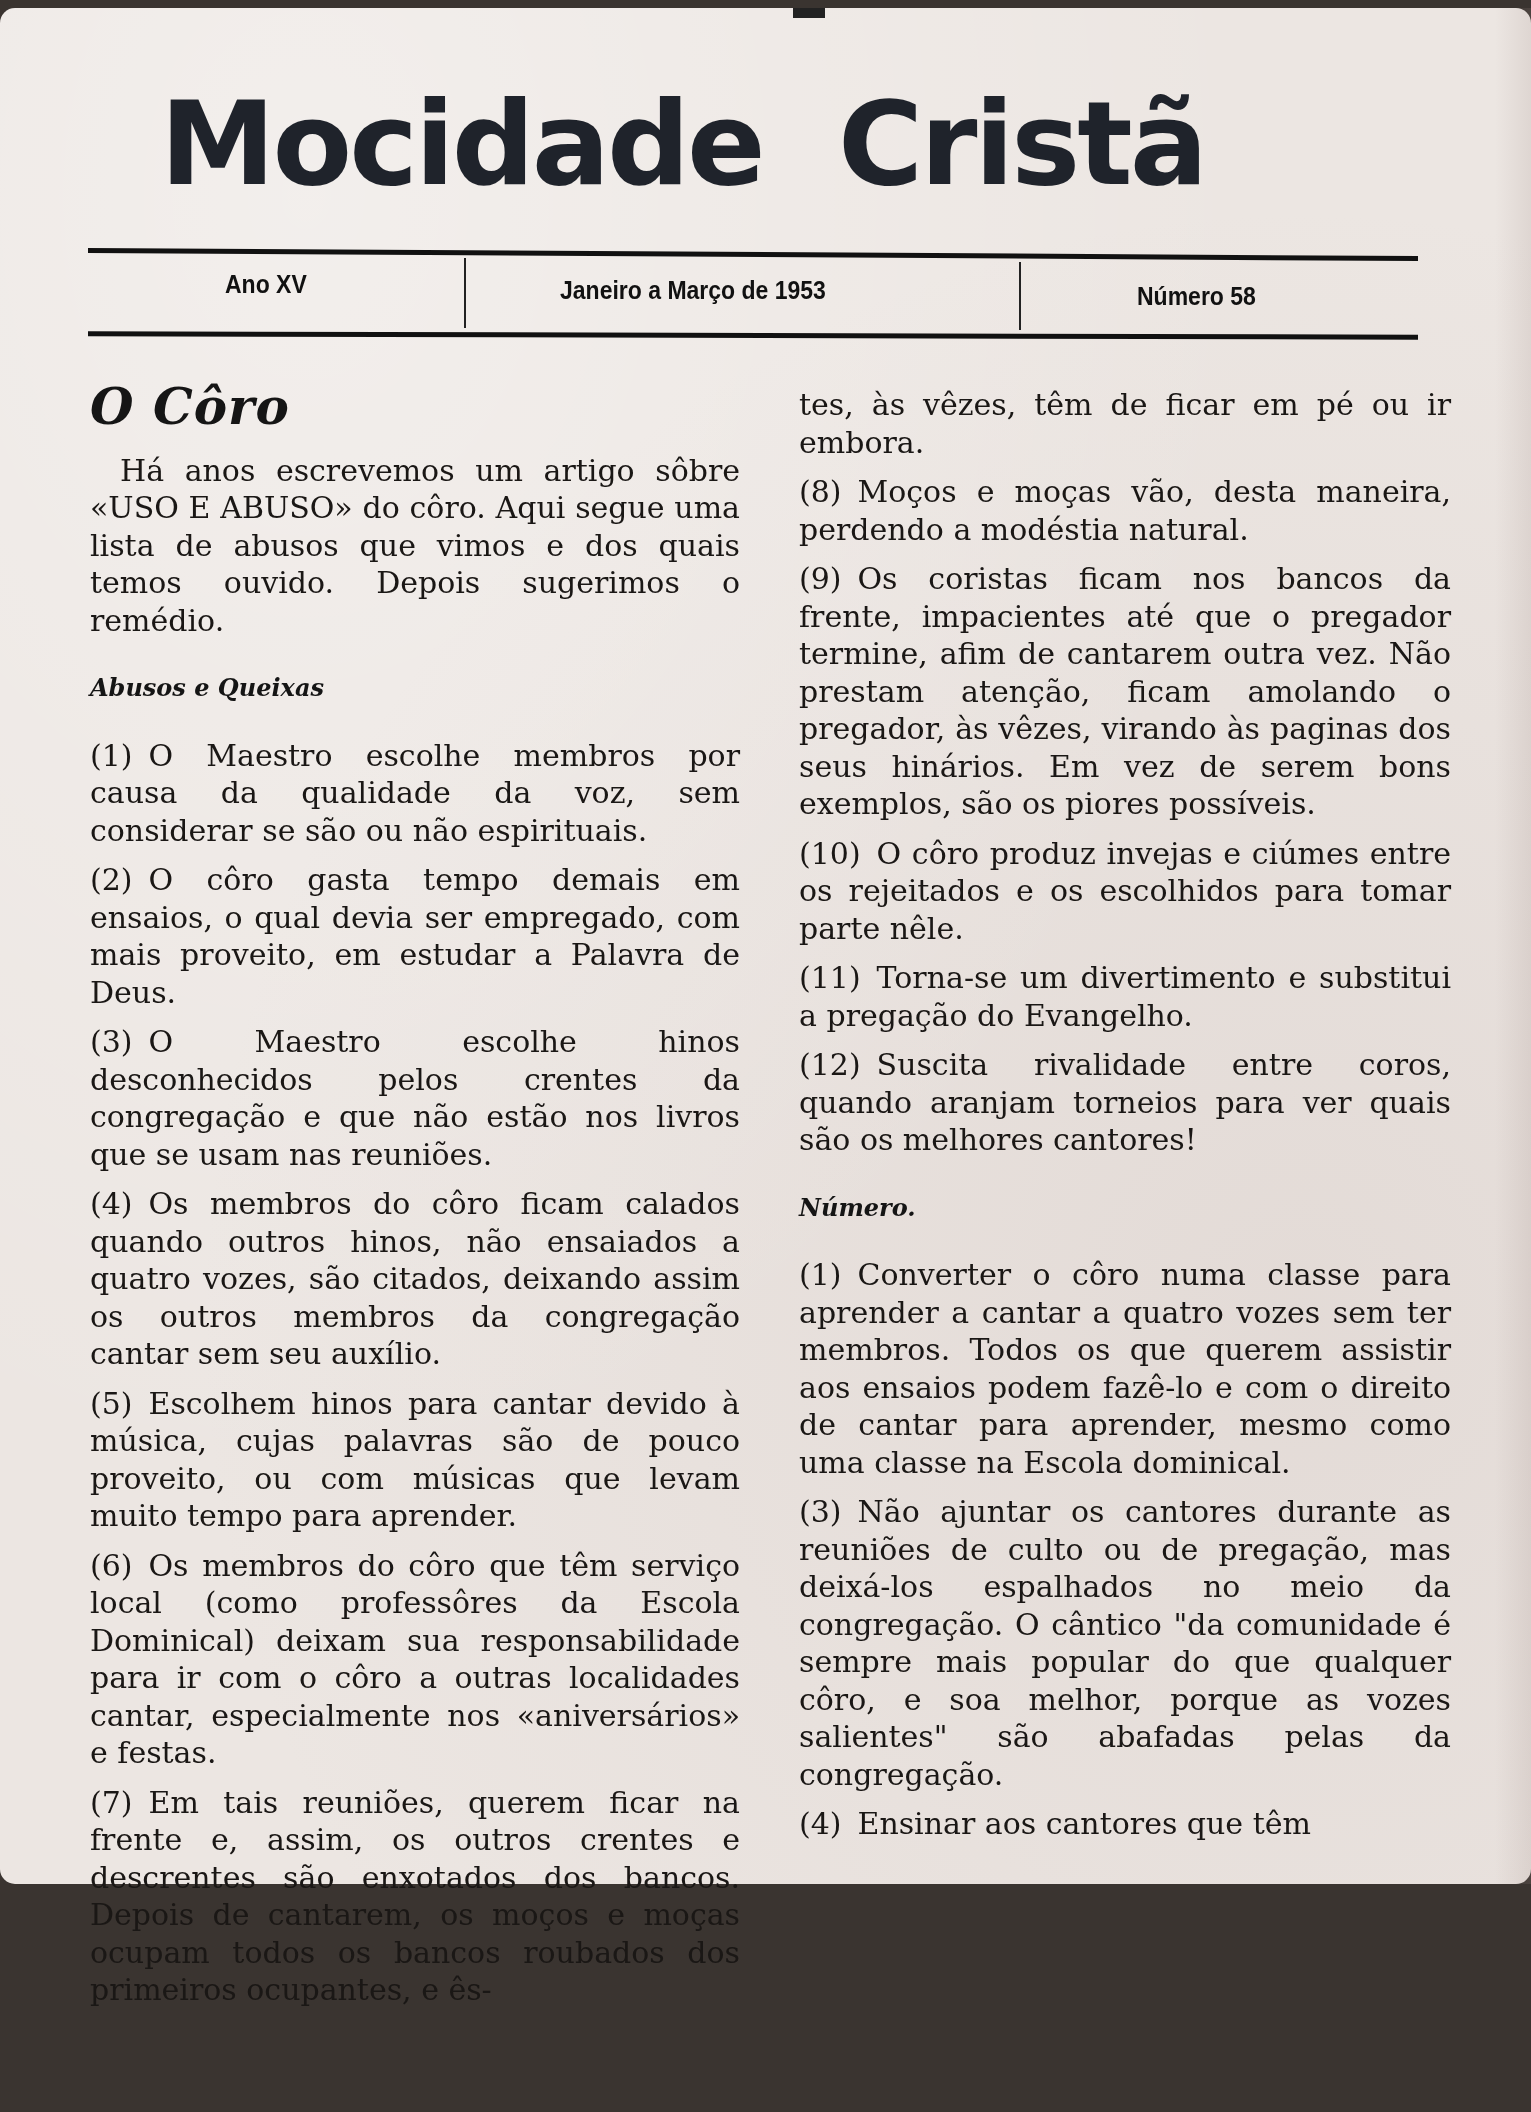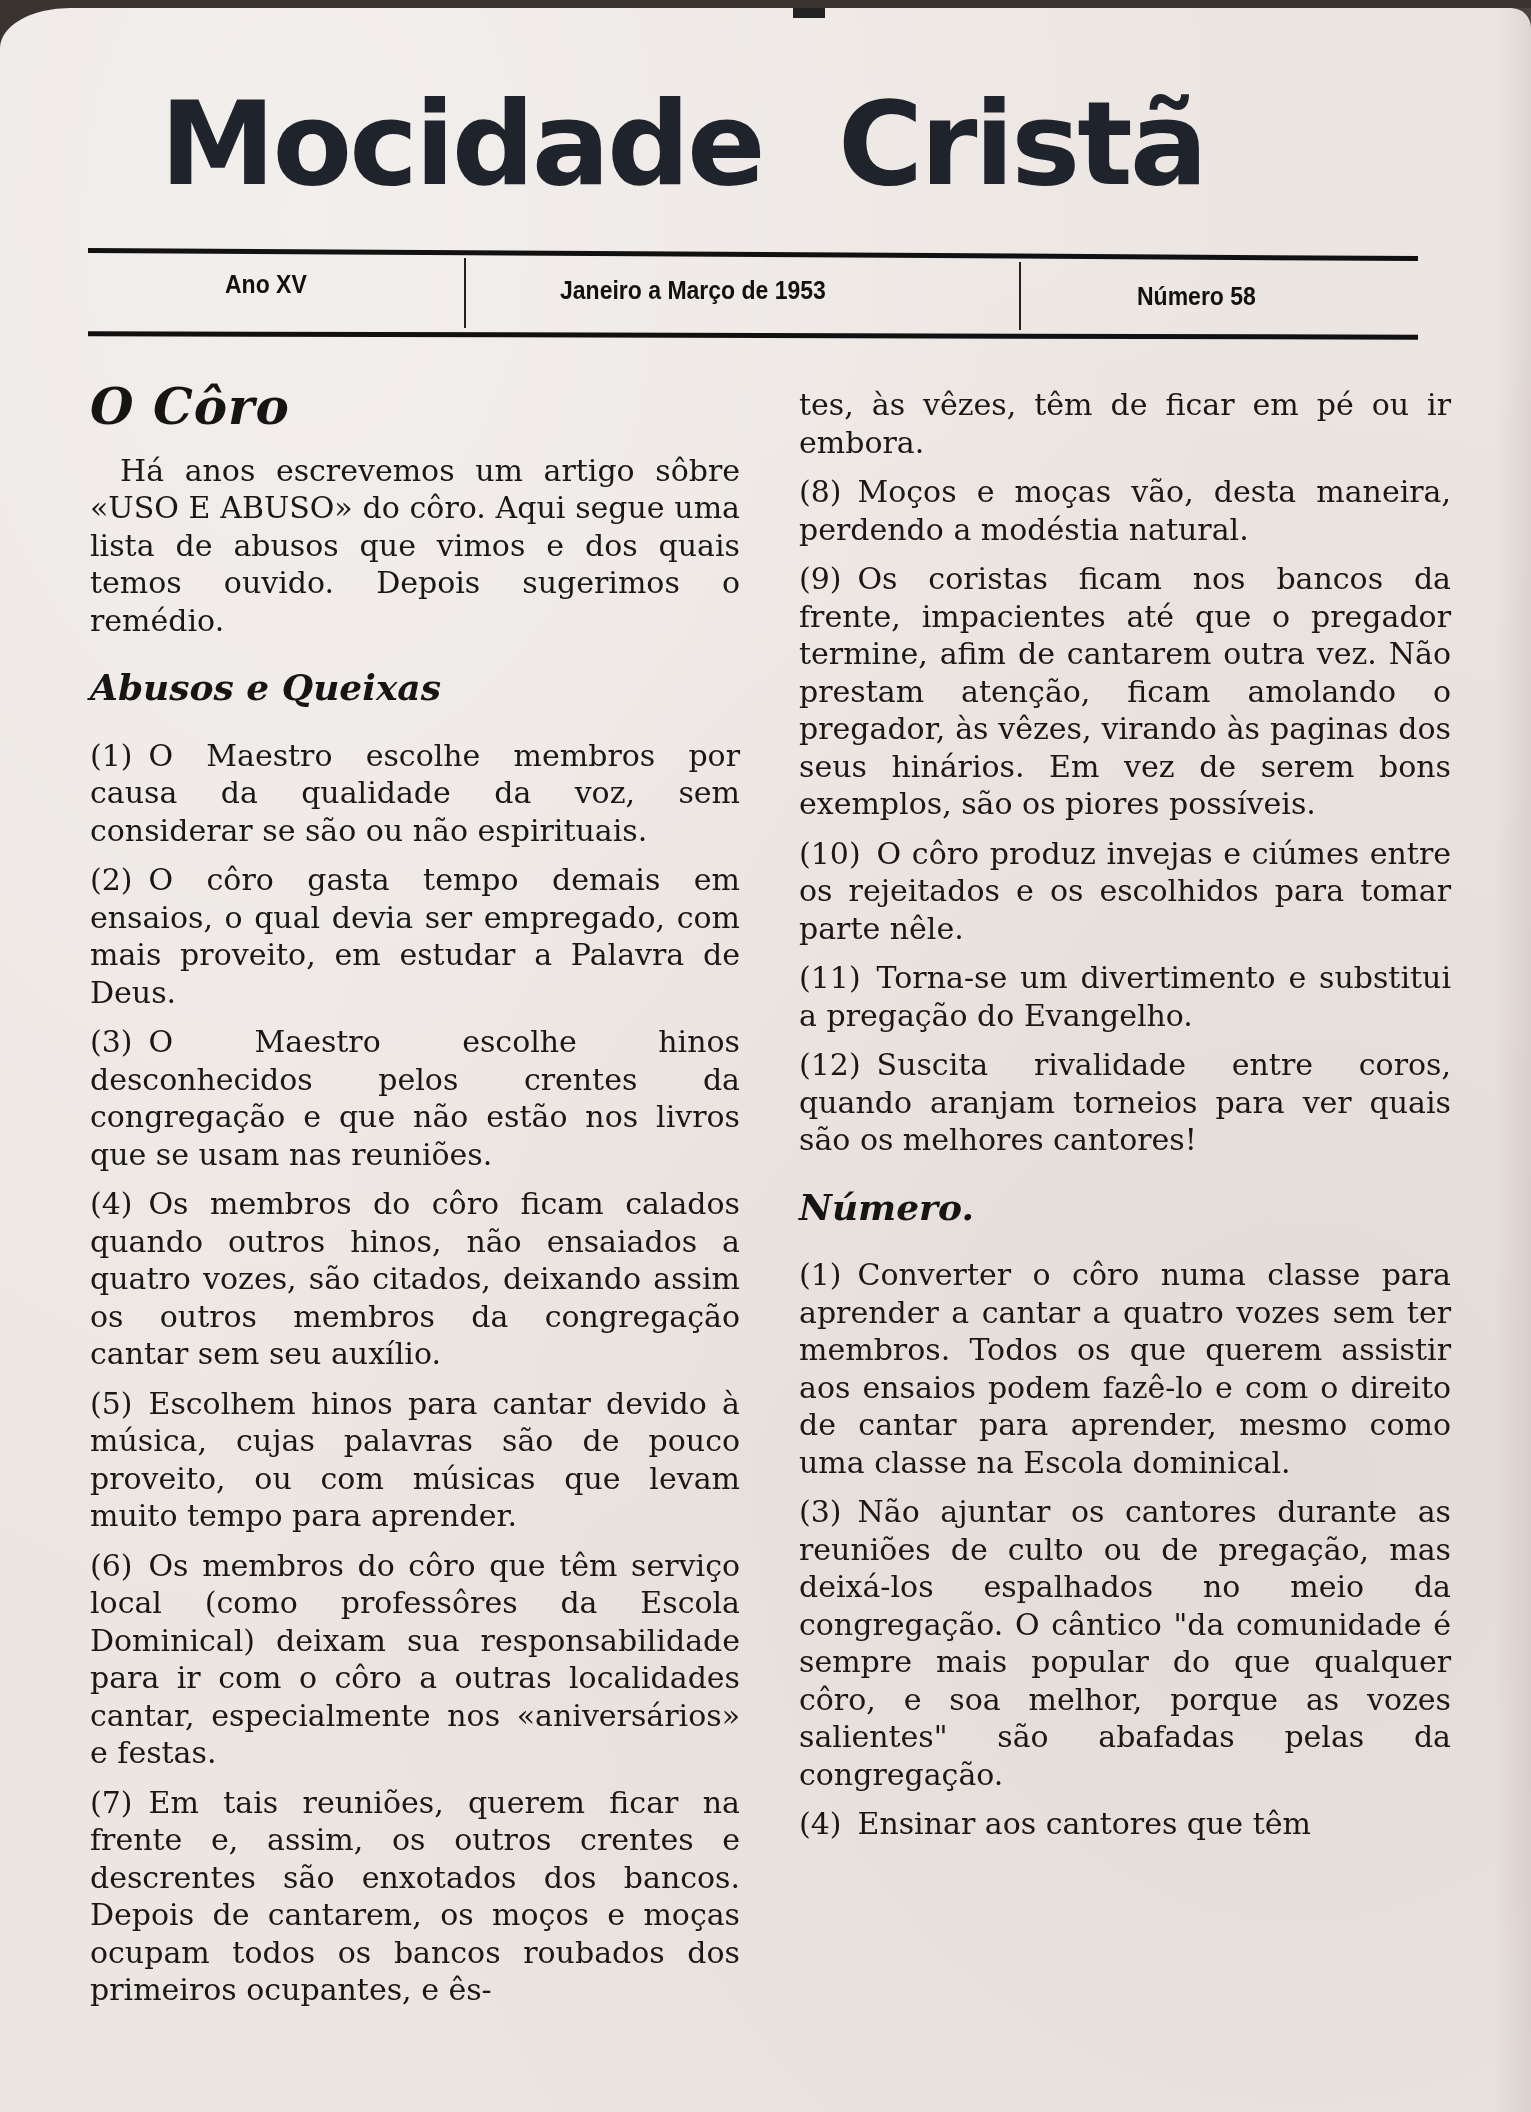--- a/index.html
+++ b/index.html
@@ -2,27 +2,28 @@
 <html><head>
 <meta charset="utf-8">
 <style>
   html, body { margin: 0; padding: 0; }
   body {
     width: 1531px; height: 2112px; overflow: hidden;
     background: #3a3430;
     position: relative;
   }
   .page {
-    position: absolute; left: 0; top: 8px; width: 1531px; height: 2104px;
+    position: absolute; left: 0; top: 8px; width: 1531px; height: 1876px;
     background: #ece6e2;
     background-image:
       radial-gradient(ellipse at 20% 10%, rgba(255,255,255,0.35), transparent 55%),
       radial-gradient(ellipse at 85% 70%, rgba(200,185,180,0.25), transparent 60%);
     border-top-left-radius: 70px 40px;
     border-top-right-radius: 20px;
+    border-radius: 15px;
   }
   .page::after {
     content: ""; position: absolute; right: 0; top: 0; width: 36px; height: 100%;
     background: linear-gradient(to right, rgba(0,0,0,0), rgba(160,140,135,0.18));
   }
   .tab-mark { position: absolute; left: 793px; top: 0; width: 32px; height: 10px; background: #222; }
 
   .masthead {
     position: absolute; left: 160px; top: 78px; width: 1140px; text-align: left;
     font-family: "DejaVu Sans", sans-serif; font-weight: 900;
@@ -53,21 +54,21 @@
     hyphens: manual;
   }
   .col.left { left: 90px; top: 380px; width: 650px; }
   .col.right { left: 799px; top: 378px; width: 652px; }
 
   .script-title {
     font-family: "DejaVu Serif", serif; font-style: italic; font-weight: bold;
     text-align: left; color: #151515;
   }
   .script-title.main { font-size: 50px; margin: 0 0 26px 0; letter-spacing: 1px; }
-  .script-title.sub { font-size: 36px; margin: 30px 0 30px 0; }
+  .script-title.sub { font-size: 24px; margin: 30px 0 30px 0; }
   .para { margin: 0 0 10px 0; text-indent: 0; }
   .intro { text-indent: 30px; margin-bottom: 0; }
   .item { margin: 0 0 12px 0; }
   .item .num { margin-right: 16px; }
 </style>
 </head>
 <body>
 
 <div class="page">
   <div class="tab-mark"></div>

